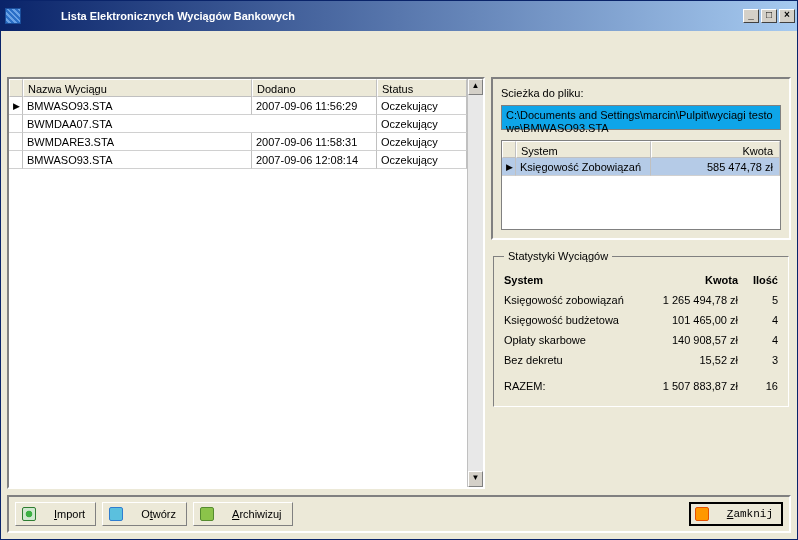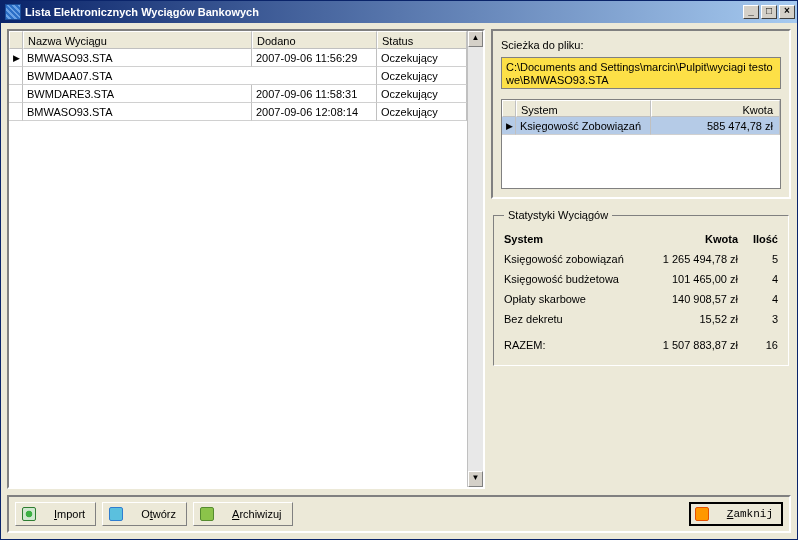--- a/index.html
+++ b/index.html
@@ -14,26 +14,27 @@
   }
   .window {
     width: 798px;
     height: 540px;
     border: 1px solid #0A246A;
     background: #ECE9D8;
     display: flex;
     flex-direction: column;
   }
   .titlebar {
-    height: 22px;
+    height: 30px;
     background: linear-gradient(to right, #0A246A, #A6CAF0);
     color: #fff;
     display: flex;
     align-items: center;
     padding: 0 2px;
+    gap: 36px;
   }
   .titlebar .icon {
     width: 16px; height: 16px;
     margin: 0 4px 0 2px;
     background: repeating-linear-gradient(45deg,#2b6fc7,#2b6fc7 2px,#6aa2e6 2px,#6aa2e6 4px);
     border: 1px solid #1b4e9b;
   }
   .titlebar .title { font-weight: bold; flex: 1; }
   .winbtns { display:flex; gap:2px; }
   .winbtn {
@@ -48,20 +49,21 @@
     cursor:pointer;
     color:#000;
     font-weight:bold;
   }
   .client {
     flex: 1;
     padding: 6px;
     display: flex;
     flex-direction: column;
     gap: 6px;
+    margin-top: 40px;
   }
   .top {
     flex: 1;
     display: flex;
     gap: 6px;
   }
   .left-panel {
     flex: 1;
     border: 2px solid;
     border-color: #808080 #fff #fff #808080;
@@ -120,23 +122,23 @@
   }
   .panel-box {
     border: 2px solid;
     border-color: #808080 #fff #fff #808080;
     background:#ECE9D8;
     padding:8px;
   }
   .path-label { margin-bottom:6px; }
   .path-field {
     width:100%;
-    height:32px;
+    height:25px;
     border:1px solid #808080;
-    background:#fde047;
+    background:#0ea5e9;
     padding:3px 4px;
     font-size:11px;
     line-height:13px;
     word-break:break-all;
   }
   .subgrid {
     margin-top:10px;
     border:1px solid #808080;
     background:#fff;
     height:90px;

